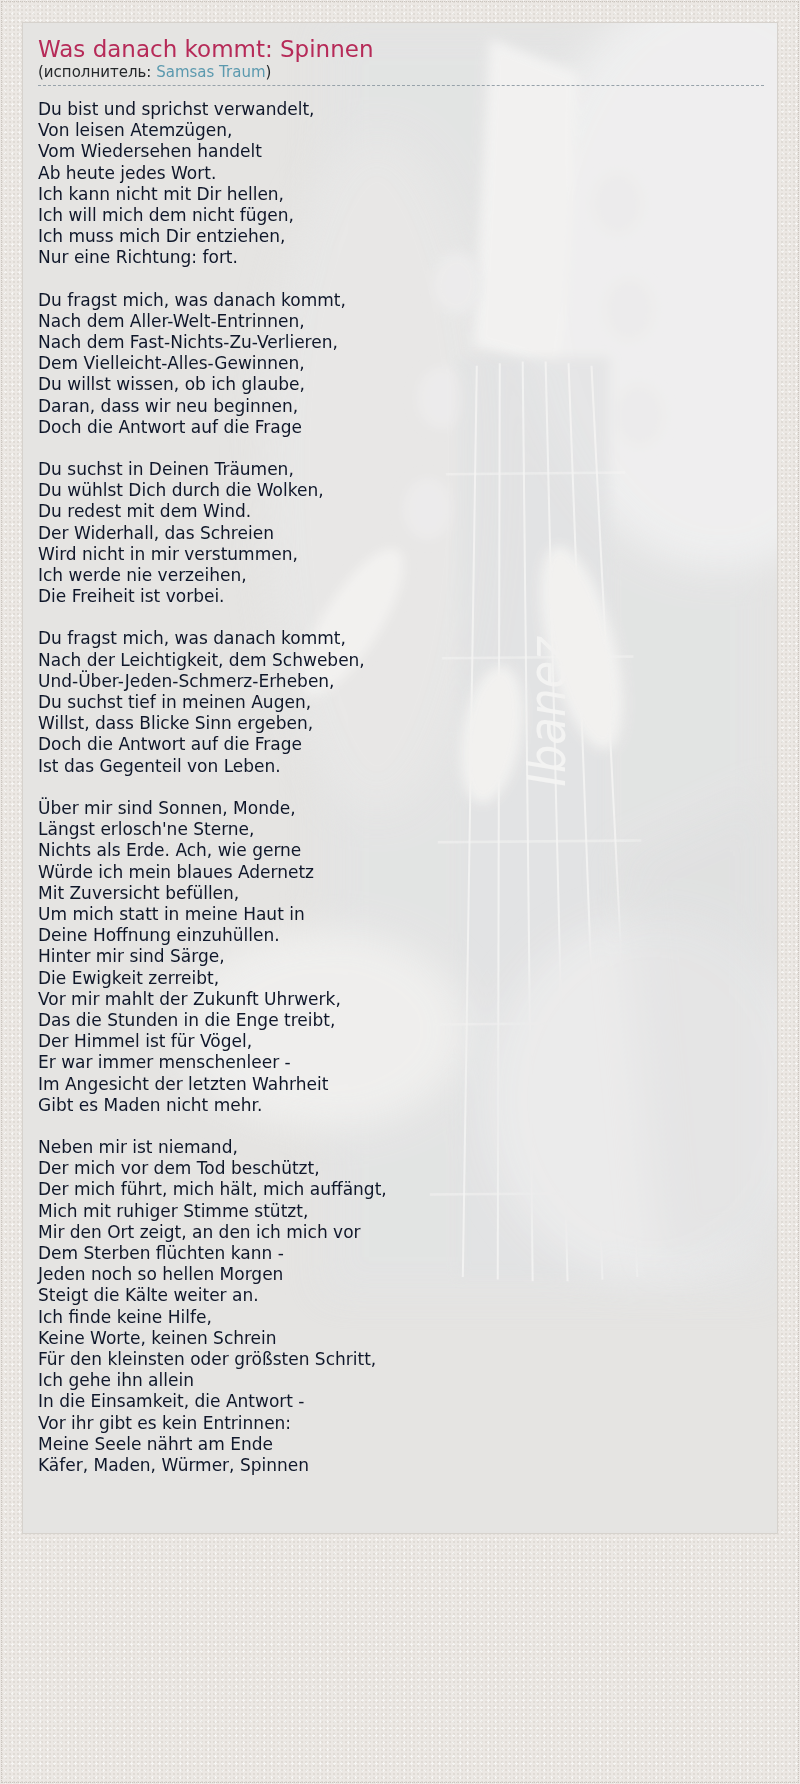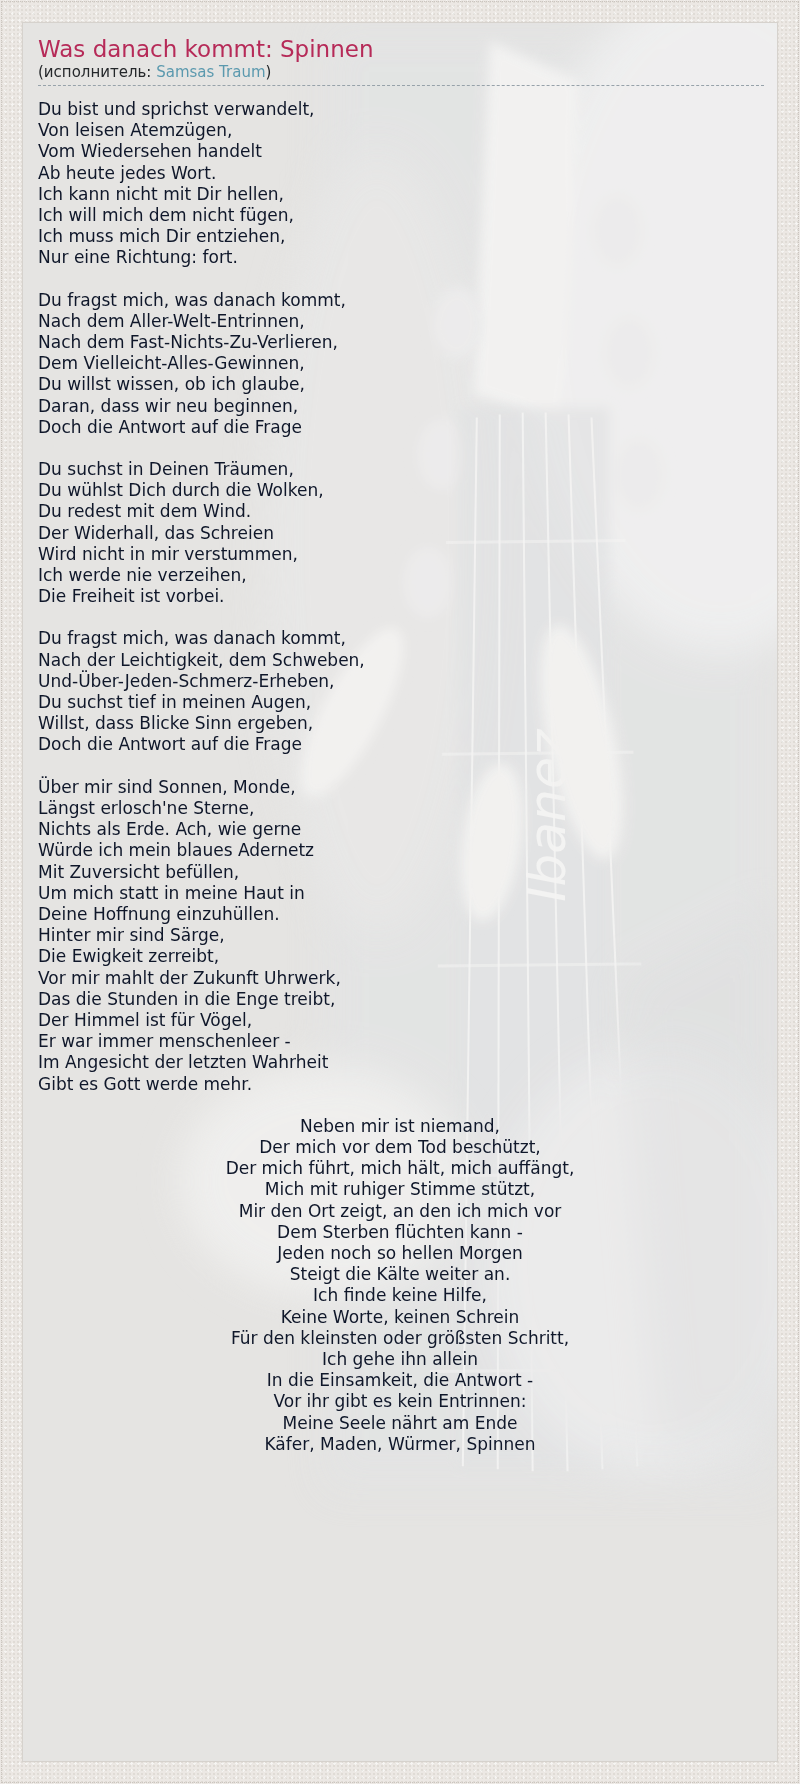--- a/index.html
+++ b/index.html
@@ -20,21 +20,21 @@
   }
   .page::after {
     content: "";
     position: absolute; inset: 1px;
     border: 1px dotted #cbc5bf;
     pointer-events: none;
   }
   .panel {
     position: absolute;
     left: 22px; top: 22px;
-    width: 756px; height: 1740px;
+    width: 756px; height: 1512px;
     box-sizing: border-box;
     background: #e5e4e2;
     border: 1px solid #d6d2cd;
     padding: 13px 15px 8px 15px;
     overflow: hidden;
   }
   .watermark {
     position: absolute; inset: 0;
     width: 100%; height: 100%;
     pointer-events: none;
@@ -64,21 +64,21 @@
     height: 4px;
     margin-right: -2px;
   }
   .lyrics {
     margin-top: 13px;
     font-size: 17px;
     line-height: 21.2px;
     color: #0f172a;
   }
   .stanza { margin: 0 0 21px 0; }
-  .stanza:last-child { margin-bottom: 0; text-align: center; }
+  .stanza:last-child { margin-bottom: 0; }
   .lyric-line { white-space: nowrap; }
 </style>
 </head>
 <body>
 
 <div class="page">
   <div class="panel">
 
     <svg class="watermark" viewBox="0 0 756 1740" preserveAspectRatio="none">
       <defs>
@@ -168,37 +168,38 @@
             <div class="lyric-line">Ich werde nie verzeihen,</div>
             <div class="lyric-line">Die Freiheit ist vorbei.</div>
           </div>
           <div class="stanza">
             <div class="lyric-line">Du fragst mich, was danach kommt,</div>
             <div class="lyric-line">Nach der Leichtigkeit, dem Schweben,</div>
             <div class="lyric-line">Und-Über-Jeden-Schmerz-Erheben,</div>
             <div class="lyric-line">Du suchst tief in meinen Augen,</div>
             <div class="lyric-line">Willst, dass Blicke Sinn ergeben,</div>
             <div class="lyric-line">Doch die Antwort auf die Frage</div>
+            <div class="lyric-line">Ist das Gegenteil von Leben.</div>
           </div>
           <div class="stanza">
             <div class="lyric-line">Über mir sind Sonnen, Monde,</div>
             <div class="lyric-line">Längst erlosch'ne Sterne,</div>
             <div class="lyric-line">Nichts als Erde. Ach, wie gerne</div>
             <div class="lyric-line">Würde ich mein blaues Adernetz</div>
             <div class="lyric-line">Mit Zuversicht befüllen,</div>
             <div class="lyric-line">Um mich statt in meine Haut in</div>
             <div class="lyric-line">Deine Hoffnung einzuhüllen.</div>
             <div class="lyric-line">Hinter mir sind Särge,</div>
             <div class="lyric-line">Die Ewigkeit zerreibt,</div>
             <div class="lyric-line">Vor mir mahlt der Zukunft Uhrwerk,</div>
             <div class="lyric-line">Das die Stunden in die Enge treibt,</div>
             <div class="lyric-line">Der Himmel ist für Vögel,</div>
             <div class="lyric-line">Er war immer menschenleer -</div>
             <div class="lyric-line">Im Angesicht der letzten Wahrheit</div>
-            <div class="lyric-line">Gibt es Gott werde mehr.</div>
+            <div class="lyric-line">Gibt es Maden nicht mehr.</div>
           </div>
           <div class="stanza">
             <div class="lyric-line">Neben mir ist niemand,</div>
             <div class="lyric-line">Der mich vor dem Tod beschützt,</div>
             <div class="lyric-line">Der mich führt, mich hält, mich auffängt,</div>
             <div class="lyric-line">Mich mit ruhiger Stimme stützt,</div>
             <div class="lyric-line">Mir den Ort zeigt, an den ich mich vor</div>
             <div class="lyric-line">Dem Sterben flüchten kann -</div>
             <div class="lyric-line">Jeden noch so hellen Morgen</div>
             <div class="lyric-line">Steigt die Kälte weiter an.</div>

